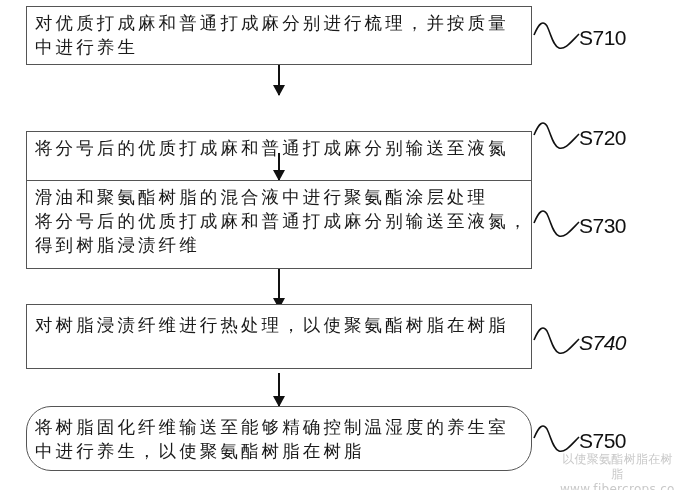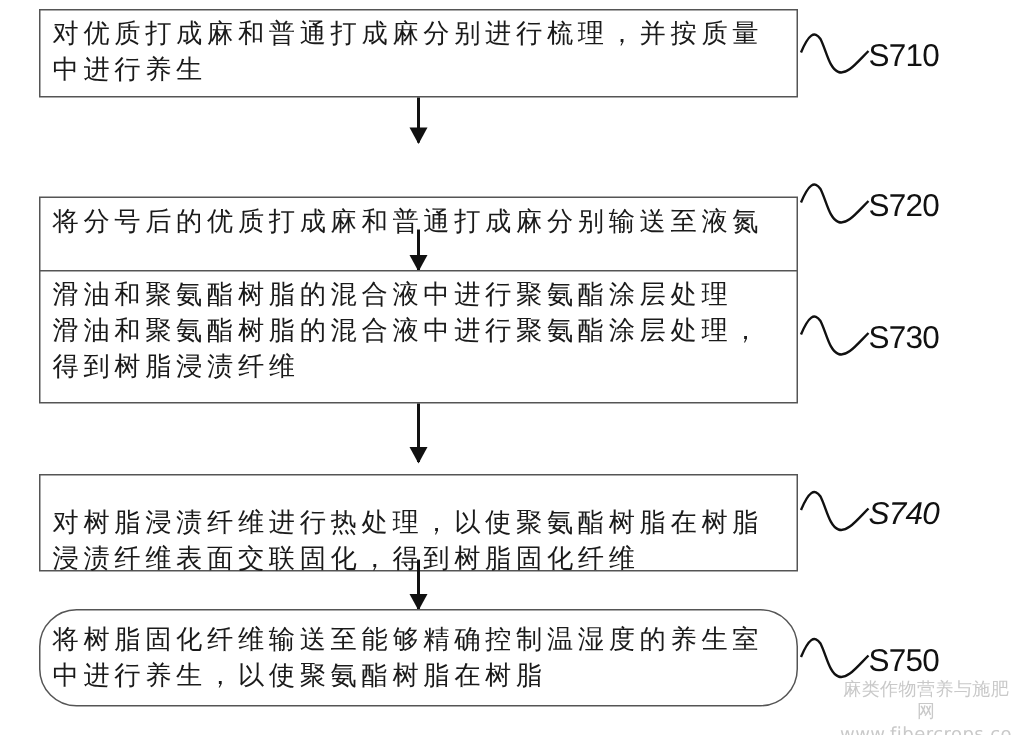--- a/index.html
+++ b/index.html
@@ -54,35 +54,34 @@
   <svg width="48" height="34">
     <path d="M1,15 C6,3 10,0 14,6 C18,14 20,26 26,28 C32,30 38,22 46,14" fill="none" stroke="#111" stroke-width="1.6"></path>
   </svg>
   <span class="label-text">S720</span>
 </div>
 
 <div class="arrow" style="top:153px;height:27px;"></div>
 
 <div class="step-box" style="top:180px;height:89px;">
   <span class="line">滑油和聚氨酯树脂的混合液中进行聚氨酯涂层处理</span>
-  <span class="line">滑油和聚氨酯树脂的混合液中进行聚氨酯涂层处理，</span>
+  <span class="line">将分号后的优质打成麻和普通打成麻分别输送至液氮，</span>
   <span class="line">得到树脂浸渍纤维</span>
 </div>
 <div class="label-group" style="top:208px;">
   <svg width="48" height="34">
     <path d="M1,15 C6,3 10,0 14,6 C18,14 20,26 26,28 C32,30 38,22 46,14" fill="none" stroke="#111" stroke-width="1.6"></path>
   </svg>
   <span class="label-text">S730</span>
 </div>
 
 <div class="arrow" style="top:269px;height:39px;"></div>
 
-<div class="step-box" style="top:316px;height:65px;padding-top:20px;">
+<div class="step-box" style="top:304px;height:65px;padding-top:8px;">
   <span class="line">对树脂浸渍纤维进行热处理，以使聚氨酯树脂在树脂</span>
-  <span class="line">浸渍纤维表面交联固化，得到树脂固化纤维</span>
 </div>
 <div class="label-group" style="top:325px;font-style:italic;">
   <svg width="48" height="34">
     <path d="M1,15 C6,3 10,0 14,6 C18,14 20,26 26,28 C32,30 38,22 46,14" fill="none" stroke="#111" stroke-width="1.6"></path>
   </svg>
   <span class="label-text">S740</span>
 </div>
 
 <div class="arrow" style="top:373px;height:33px;"></div>
 
@@ -91,15 +90,15 @@
   <span class="line">中进行养生，以使聚氨酯树脂在树脂</span>
 </div>
 <div class="label-group" style="top:423px;text-decoration:underline;">
   <svg width="48" height="34">
     <path d="M1,15 C6,3 10,0 14,6 C18,14 20,26 26,28 C32,30 38,22 46,14" fill="none" stroke="#111" stroke-width="1.6"></path>
   </svg>
   <span class="label-text">S750</span>
 </div>
 
 <div class="watermark">
-  <div>麻类作物营养与施肥网</div>
+  <div>以使聚氨酯树脂在树脂</div>
   <div>www.fibercrops.com</div>
 </div>
 
 </body></html>

